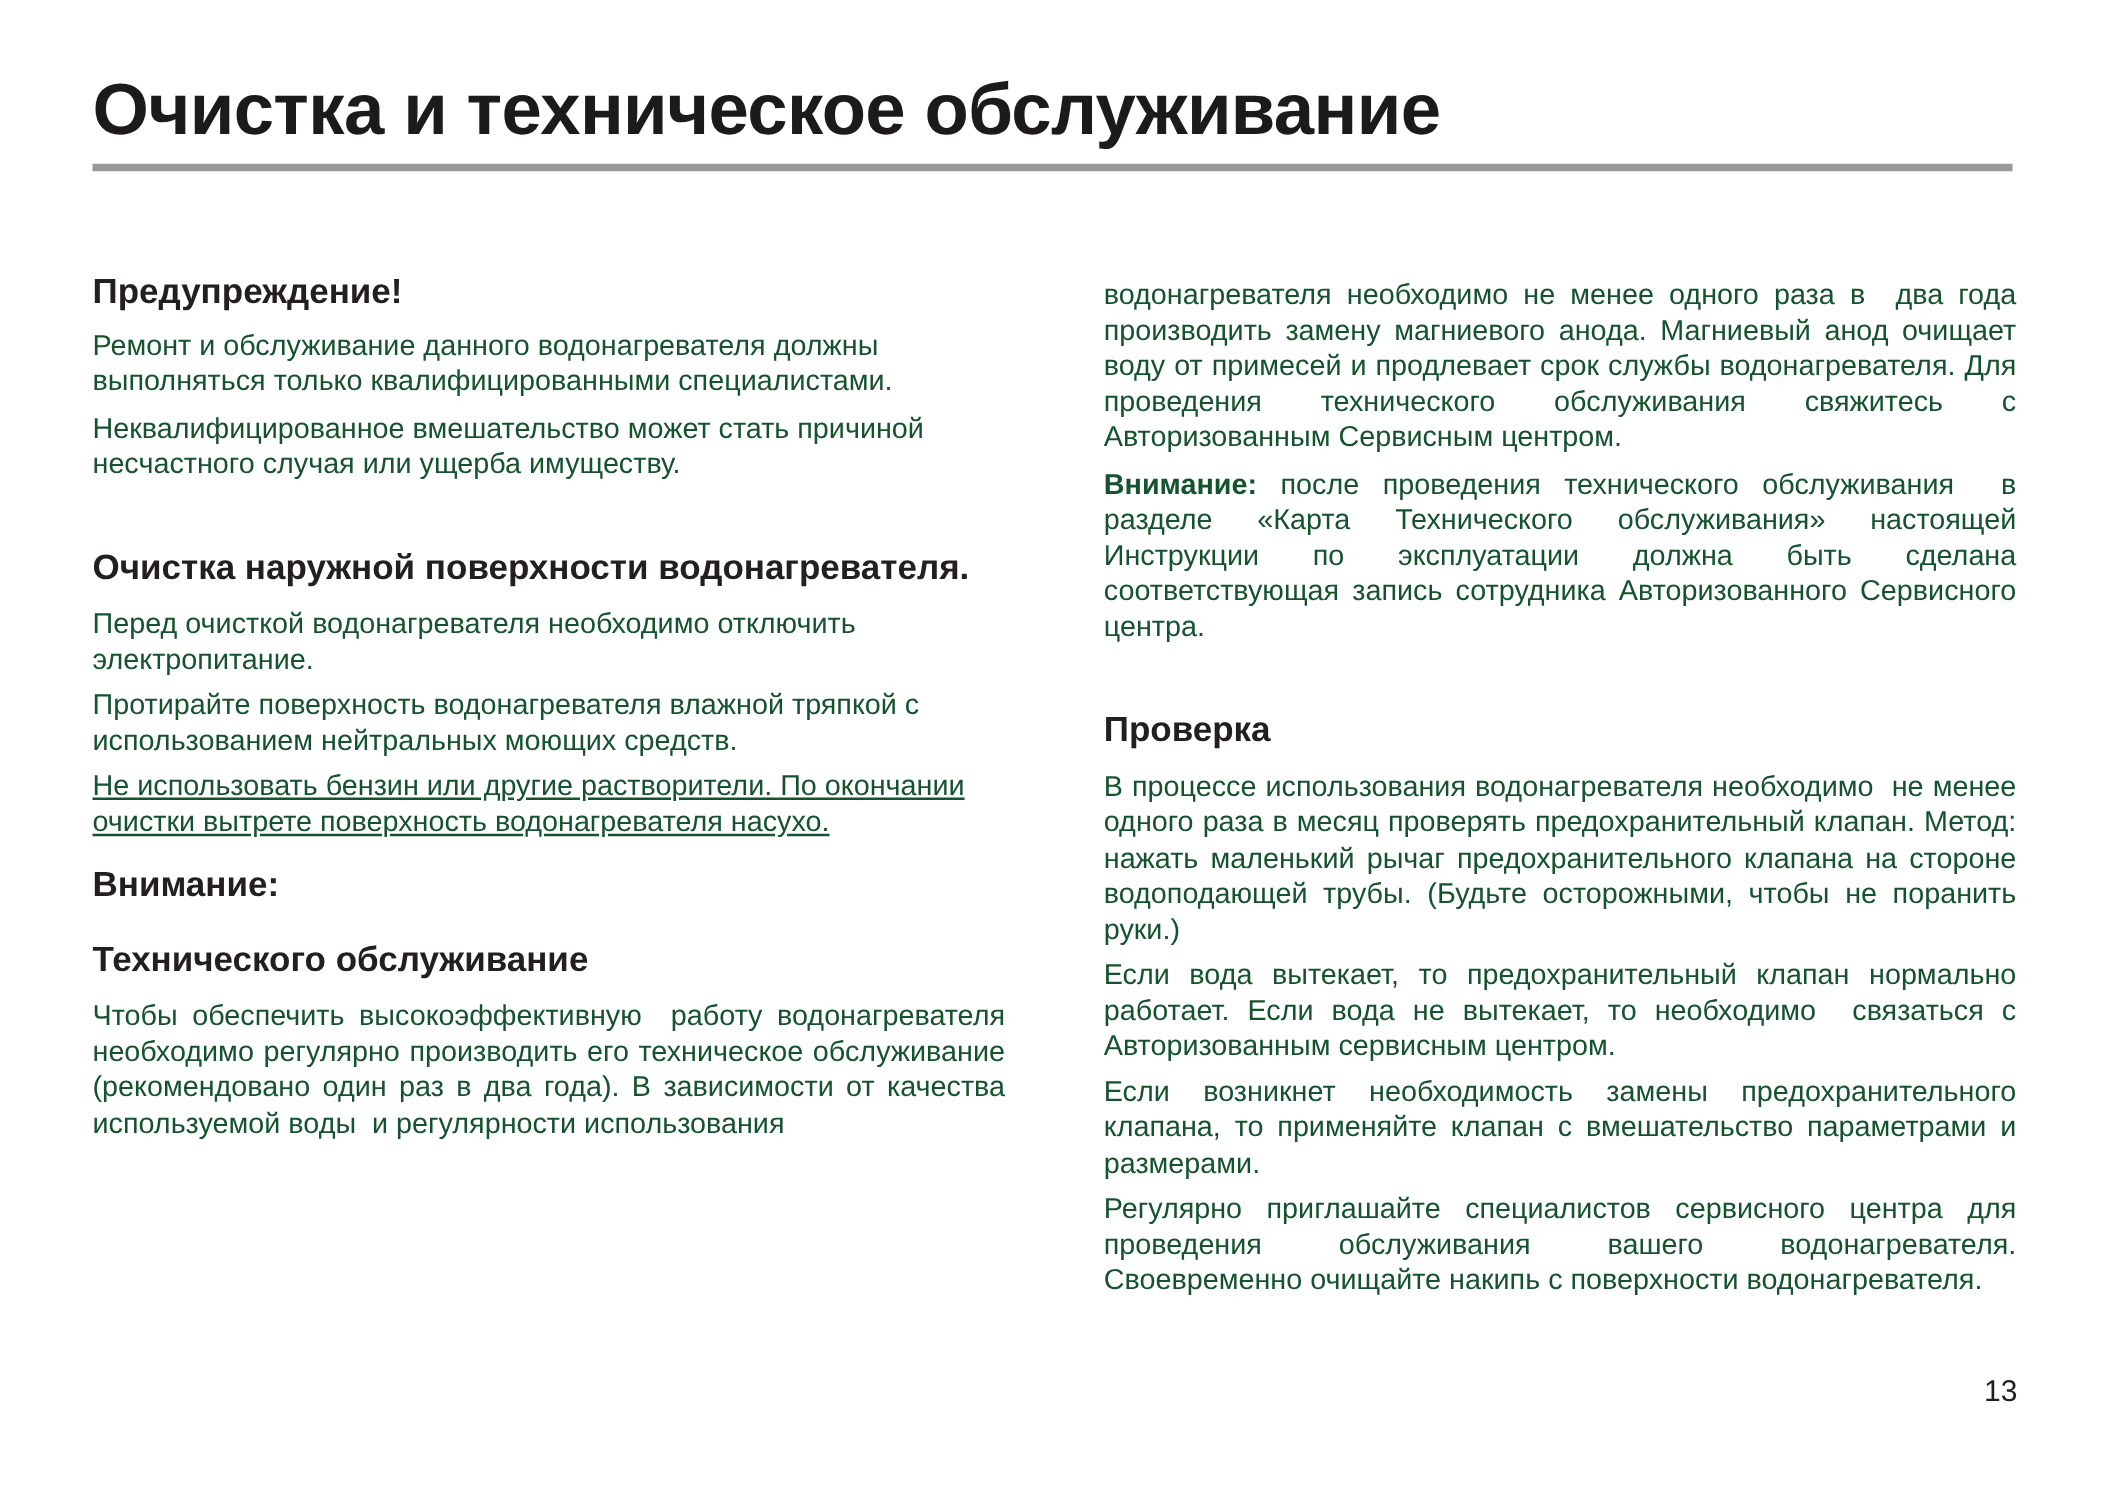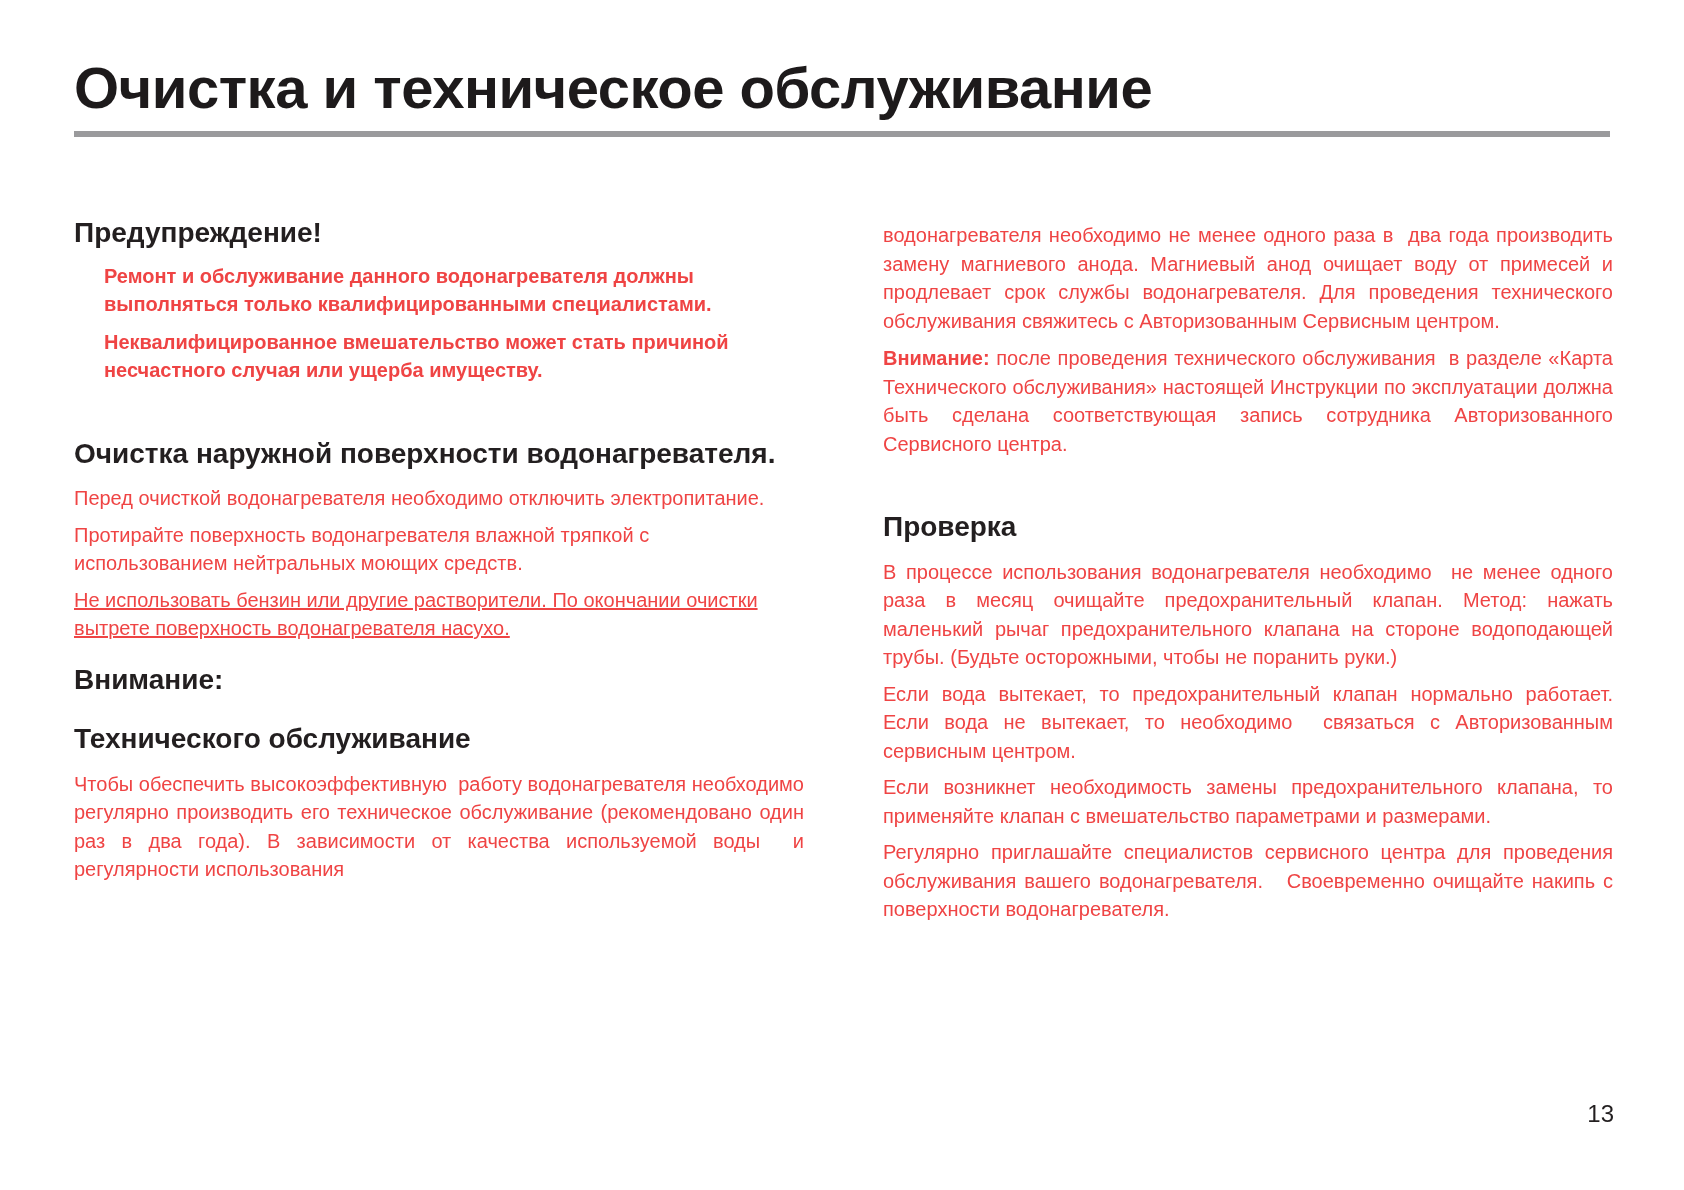--- a/index.html
+++ b/index.html
@@ -43,25 +43,25 @@
     .col-right { left: 883px; top: 221px; }
     h2 {
       margin: 0;
       font-size: 28px;
       font-weight: bold;
       color: #231f20;
       line-height: 1.2;
     }
     p {
       margin: 0;
-      font-size: 20px;
+      font-size: 23px;
       line-height: 28.5px;
-      color: #ef4444;
+      color: #14532d;
     }
-    p.bold { font-weight: bold; margin-left: 30px; }
+    p.bold { font-weight: normal; }
     p.justify { text-align: justify; }
     .strong-inline { font-weight: bold; }
     .page-number {
       position: absolute;
       right: 70px;
       top: 1100px;
       font-size: 24px;
       color: #231f20;
     }
   </style>
@@ -94,20 +94,20 @@
     <p class="justify" style="margin-top:14px; white-space:pre-wrap;">Чтобы обеспечить высокоэффективную  работу водонагревателя необходимо регулярно производить его техническое обслуживание (рекомендовано один раз в два года). В зависимости от качества используемой воды  и регулярности использования</p>
   </section>
 </div>
 
 <div class="col col-right">
   <p class="justify" style="white-space:pre-wrap;">водонагревателя необходимо не менее одного раза в  два года производить замену магниевого анода. Магниевый анод очищает воду от примесей и продлевает срок службы водонагревателя. Для проведения технического обслуживания свяжитесь с Авторизованным Сервисным центром.</p>
   <p class="justify" style="margin-top:9px; white-space:pre-wrap;"><span class="strong-inline">Внимание:</span><span> после проведения технического обслуживания  в разделе «Карта Технического обслуживания» настоящей Инструкции по эксплуатации должна быть сделана соответствующая запись сотрудника Авторизованного Сервисного центра.</span></p>
 
   <section style="margin-top:52px;">
     <h2>Проверка</h2>
-    <p class="justify" style="margin-top:14px; white-space:pre-wrap;">В процессе использования водонагревателя необходимо  не менее одного раза в месяц очищайте предохранительный клапан. Метод: нажать маленький рычаг предохранительного клапана на стороне водоподающей трубы. (Будьте осторожными, чтобы не поранить руки.)</p>
+    <p class="justify" style="margin-top:14px; white-space:pre-wrap;">В процессе использования водонагревателя необходимо  не менее одного раза в месяц проверять предохранительный клапан. Метод: нажать маленький рычаг предохранительного клапана на стороне водоподающей трубы. (Будьте осторожными, чтобы не поранить руки.)</p>
     <p class="justify" style="margin-top:8px; white-space:pre-wrap;">Если вода вытекает, то предохранительный клапан нормально работает. Если вода не вытекает, то необходимо  связаться с Авторизованным сервисным центром.</p>
     <p class="justify" style="margin-top:8px;">Если возникнет необходимость замены предохранительного клапана, то применяйте клапан с вмешательство параметрами и размерами.</p>
     <p class="justify" style="margin-top:8px; white-space:pre-wrap;">Регулярно приглашайте специалистов сервисного центра для проведения обслуживания вашего водонагревателя.   Своевременно очищайте накипь с поверхности водонагревателя.</p>
   </section>
 </div>
 
 <div class="page-number">13</div>
 
 </body></html>

